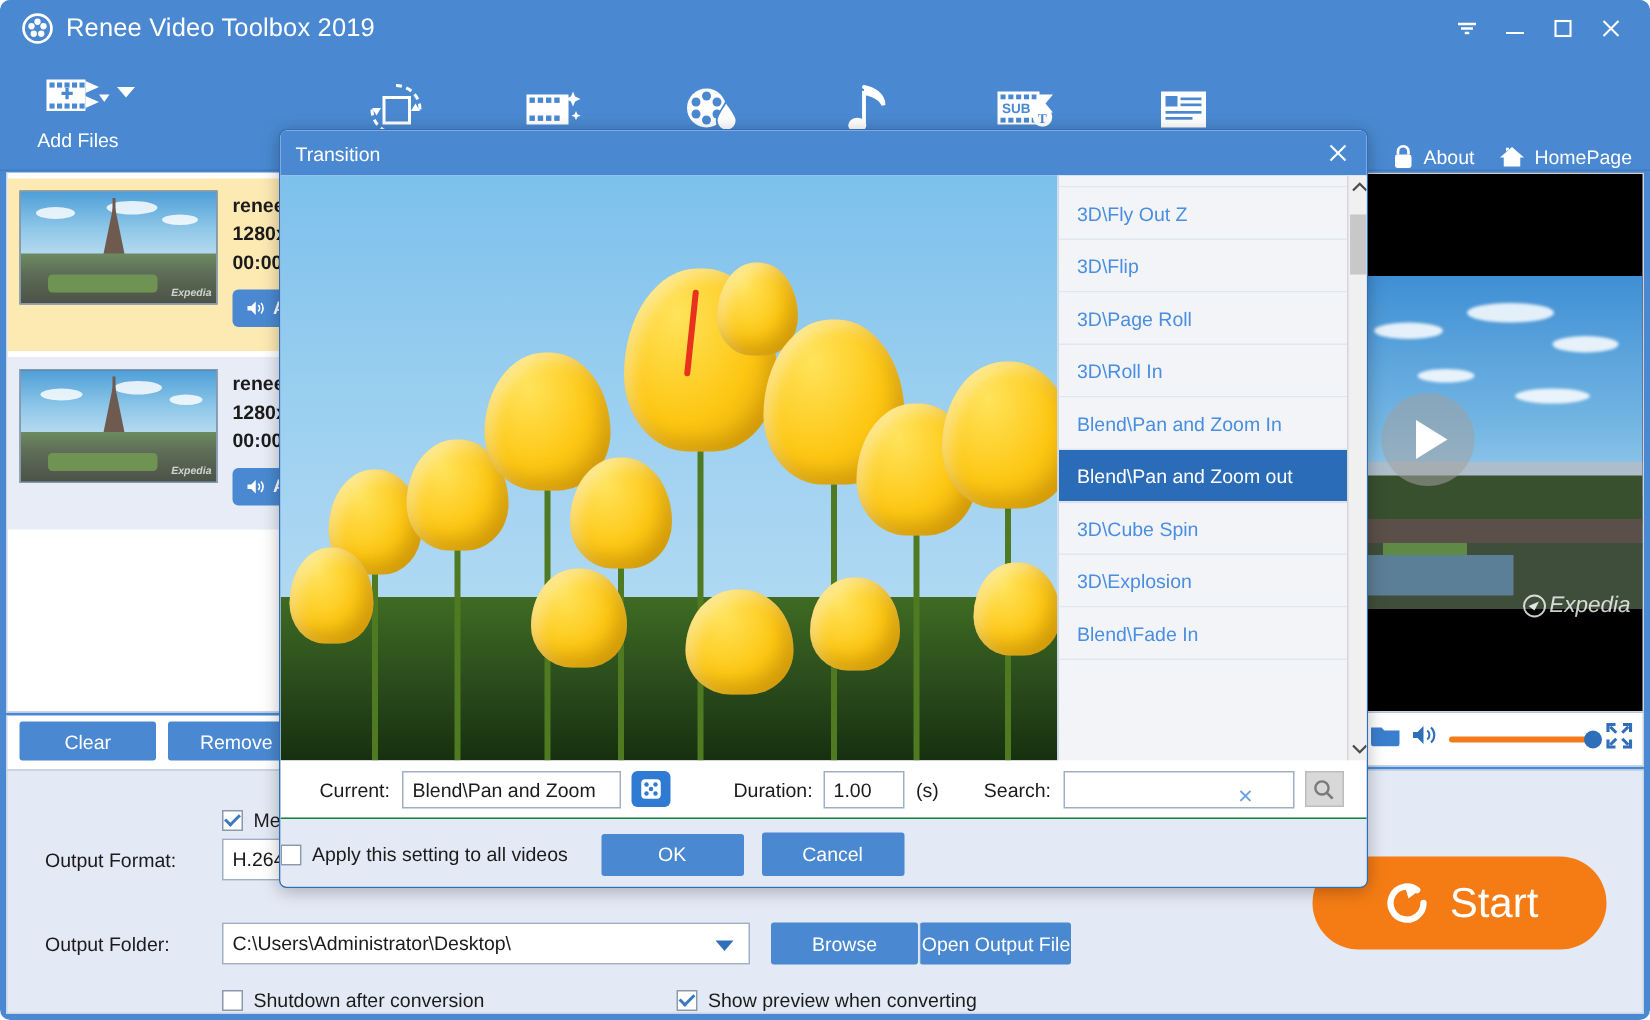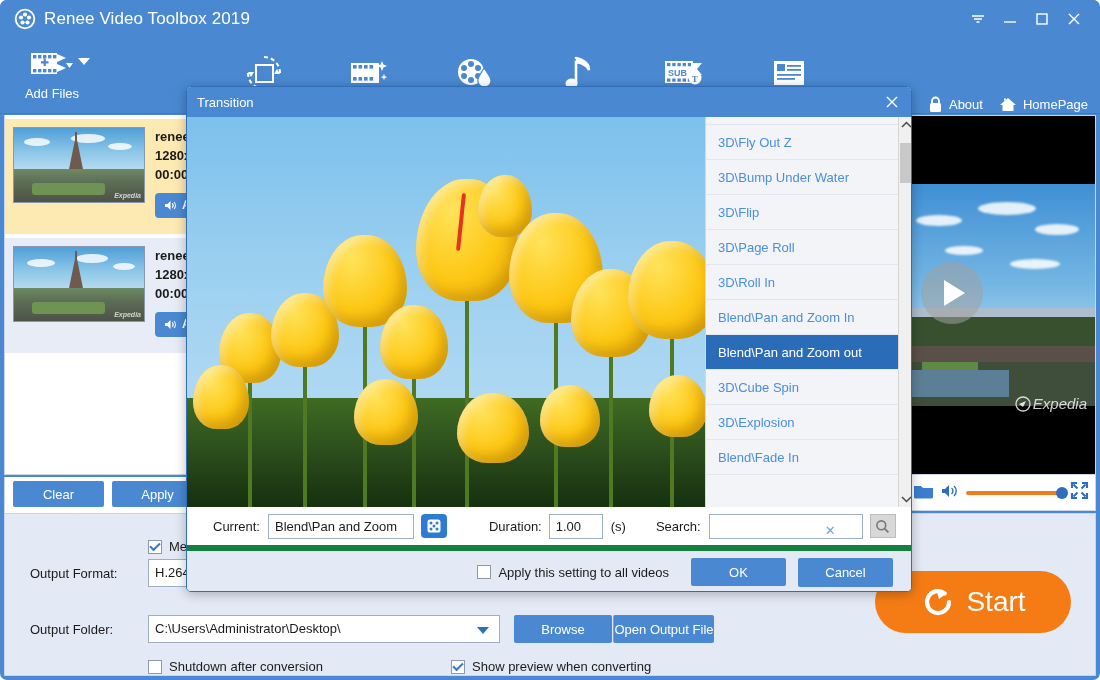--- a/index.html
+++ b/index.html
@@ -229,22 +229,22 @@
   }
   .sbtn { height: 16px; display: flex; align-items: center; justify-content: center; cursor: pointer; }
   .sthumb { position: absolute; top: 26px; left: 1px; width: 13px; height: 40px; background: #c8c8c8; cursor: pointer; }
 
   .dlg-ctlrow {
     position: absolute; left: 0; top: 420px; width: 726px; height: 38px; background: #fff;
     display: flex; align-items: center; font-size: 13px; color: #1b1b1b;
   }
   .dlg-foot {
     position: absolute; left: 0; top: 458px; width: 726px; height: 48px;
-    background: #e3e9f5; display: flex; align-items: center; justify-content: flex-end; gap: 12px;
-    padding-right: 20px; border-top: 6px solid #15803d;
+    background: #e3e9f5; display: flex; align-items: center; justify-content: flex-start; gap: 12px;
+    padding-right: 20px; border-top: 1px solid #15803d;
   }
   .rand-btn {
     width: 26px; height: 24px; background: #2f7bd4; border-radius: 4px; border: none;
     display: flex; align-items: center; justify-content: center; cursor: pointer;
   }
   .search-clear { position: absolute; right: 26px; top: 4px; color: #6ba3e0; font-size: 13px; cursor: pointer; }
   .search-go {
     width: 26px; height: 24px; background: #d8d8d8; border: 1px solid #bdbdbd;
     display: flex; align-items: center; justify-content: center; cursor: pointer;
   }
@@ -486,21 +486,21 @@
             <path d="M8.2 3.4 a3 3 0 0 1 0 4.2 M10 2 a5.2 5.2 0 0 1 0 7" fill="none" stroke="#fff" stroke-width="1.1"></path>
           </svg>
           <span>AA</span>
         </div>
       </div>
     </div>
   </div>
 
   <div class="lbtns">
     <button class="btn-blue" style="position:absolute;left:8px;top:4px;width:91px;height:26px">Clear</button>
-    <button class="btn-blue" style="position:absolute;left:107px;top:4px;width:91px;height:26px">Apply</button>
+    <button class="btn-blue" style="position:absolute;left:107px;top:4px;width:91px;height:26px">Remove</button>
   </div>
 
   <div class="preview">
     <div class="pv-video">
       <div class="pv-sky"></div>
       <div class="pv-cloud" style="left:5%;top:14%;width:46px;height:11px"></div>
       <div class="pv-cloud" style="left:38%;top:8%;width:58px;height:13px"></div>
       <div class="pv-cloud" style="left:68%;top:18%;width:44px;height:11px"></div>
       <div class="pv-cloud" style="left:20%;top:28%;width:38px;height:9px"></div>
       <div class="pv-cloud" style="left:55%;top:34%;width:50px;height:10px"></div>
@@ -654,23 +654,20 @@
         </div>
       </div>
 
       <div class="list-pane">
         <div class="list-scroll">
           <div class="tr-item" style="height:8px;padding:0 12px;"></div>
           <div class="tr-item">
               <span>3D\Fly Out Z</span>
             </div>
           <div class="tr-item">
-              <span>3D\Bump Under Water</span>
-            </div>
-          <div class="tr-item">
               <span>3D\Flip</span>
             </div>
           <div class="tr-item">
               <span>3D\Page Roll</span>
             </div>
           <div class="tr-item">
               <span>3D\Roll In</span>
             </div>
           <div class="tr-item">
               <span>Blend\Pan and Zoom In</span>

